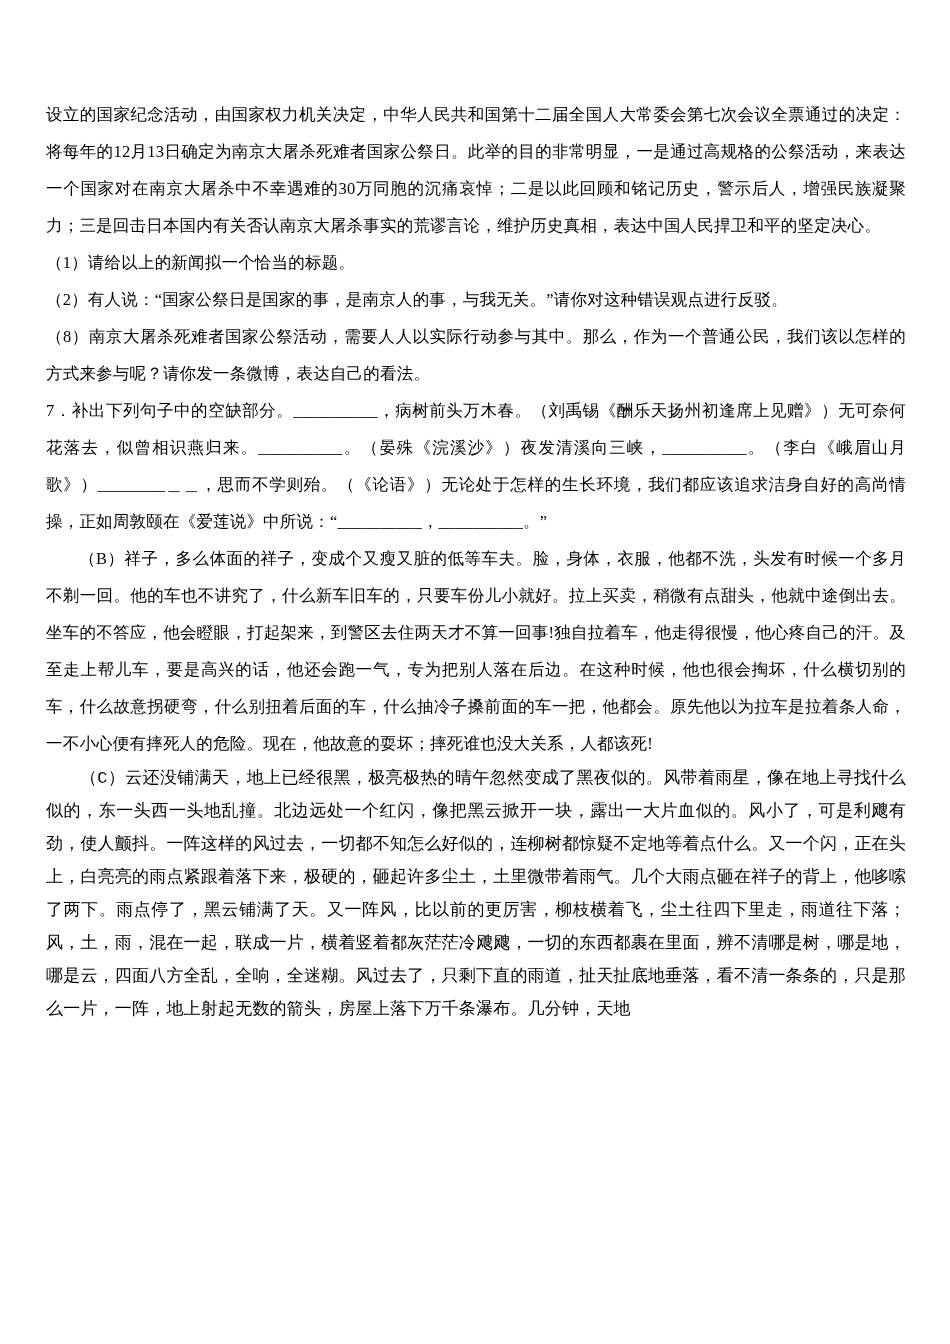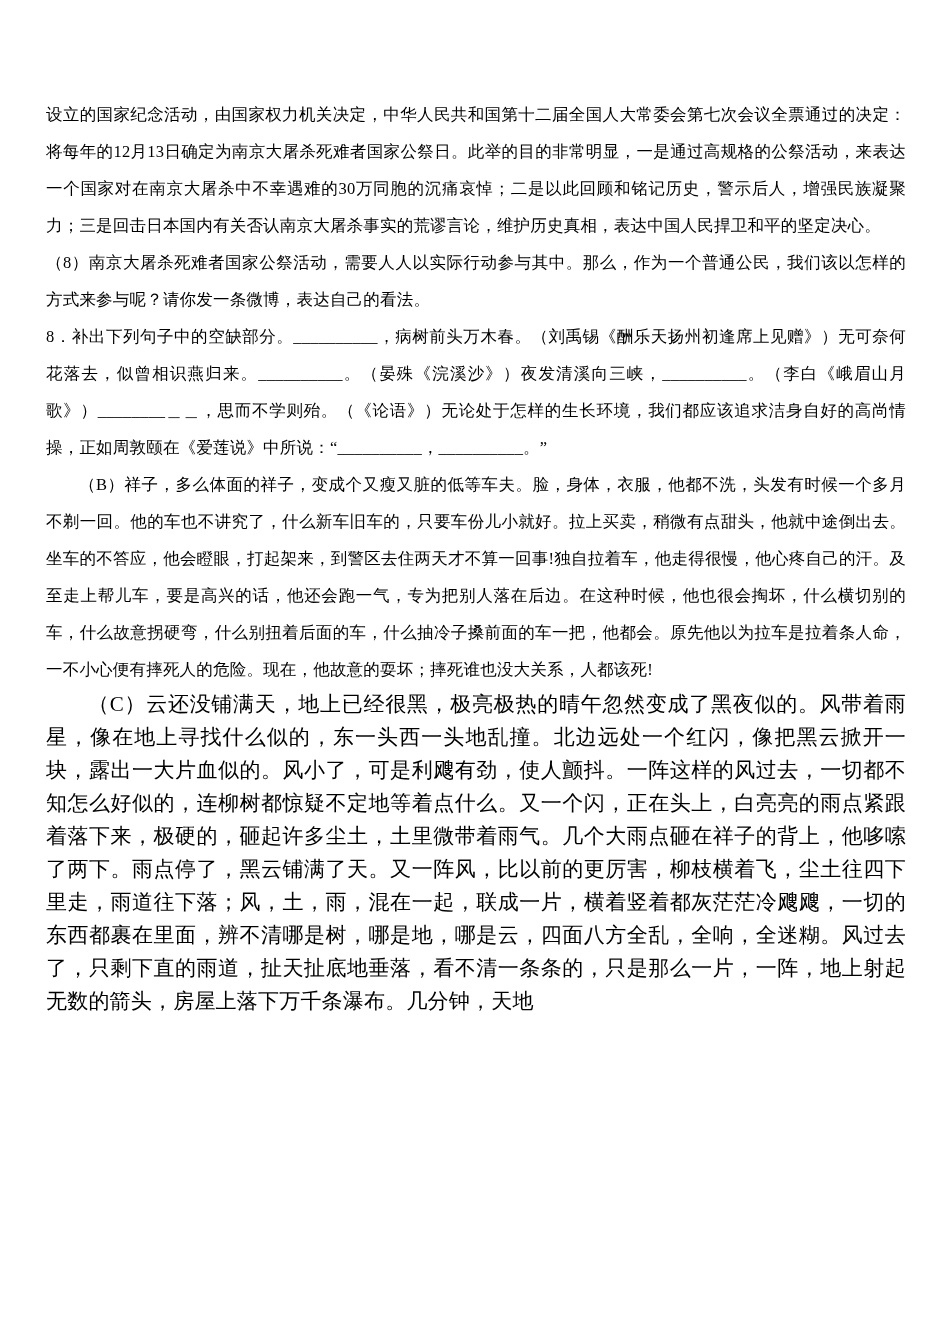--- a/index.html
+++ b/index.html
@@ -18,36 +18,39 @@
   }
   .para {
     font-size: 16.5px;
     line-height: 37px;
     text-align: justify;
     letter-spacing: 0.2px;
     word-break: break-all;
   }
   .para.indent { text-indent: 2em; }
   .para.small {
-    font-size: 21px;
+    font-size: 17px;
     line-height: 33px;
+    font-family: Liberation Mono, monospace;
   }
 </style>
 </head>
 <body>
 
 <div class="page">
 
   <p class="para">设立的国家纪念活动，由国家权力机关决定，中华人民共和国第十二届全国人大常委会第七次会议全票通过的决定：将每年的12月13日确定为南京大屠杀死难者国家公祭日。此举的目的非常明显，一是通过高规格的公祭活动，来表达一个国家对在南京大屠杀中不幸遇难的30万同胞的沉痛哀悼；二是以此回顾和铭记历史，警示后人，增强民族凝聚力；三是回击日本国内有关否认南京大屠杀事实的荒谬言论，维护历史真相，表达中国人民捍卫和平的坚定决心。</p>
 
+  <p class="para">（1）请给以上的新闻拟一个恰当的标题。</p>
 
+  <p class="para">（2）有人说：“国家公祭日是国家的事，是南京人的事，与我无关。”请你对这种错误观点进行反驳。</p>
 
   <p class="para">（8）南京大屠杀死难者国家公祭活动，需要人人以实际行动参与其中。那么，作为一个普通公民，我们该以怎样的方式来参与呢？请你发一条微博，表达自己的看法。</p>
 
-  <p class="para">8．补出下列句子中的空缺部分。__________，病树前头万木春。（刘禹锡《酬乐天扬州初逢席上见赠》）无可奈何花落去，似曾相识燕归来。__________。（晏殊《浣溪沙》）夜发清溪向三峡，__________。（李白《峨眉山月歌》）________＿＿，思而不学则殆。（《论语》）无论处于怎样的生长环境，我们都应该追求洁身自好的高尚情操，正如周敦颐在《爱莲说》中所说：“__________，__________。”</p>
+  <p class="para">7．补出下列句子中的空缺部分。__________，病树前头万木春。（刘禹锡《酬乐天扬州初逢席上见赠》）无可奈何花落去，似曾相识燕归来。__________。（晏殊《浣溪沙》）夜发清溪向三峡，__________。（李白《峨眉山月歌》）________＿＿，思而不学则殆。（《论语》）无论处于怎样的生长环境，我们都应该追求洁身自好的高尚情操，正如周敦颐在《爱莲说》中所说：“__________，__________。”</p>
 
 
 
   <p class="para indent">（B）祥子，多么体面的祥子，变成个又瘦又脏的低等车夫。脸，身体，衣服，他都不洗，头发有时候一个多月不剃一回。他的车也不讲究了，什么新车旧车的，只要车份儿小就好。拉上买卖，稍微有点甜头，他就中途倒出去。坐车的不答应，他会瞪眼，打起架来，到警区去住两天才不算一回事!独自拉着车，他走得很慢，他心疼自己的汗。及至走上帮儿车，要是高兴的话，他还会跑一气，专为把别人落在后边。在这种时候，他也很会掏坏，什么横切别的车，什么故意拐硬弯，什么别扭着后面的车，什么抽冷子搡前面的车一把，他都会。原先他以为拉车是拉着条人命，一不小心便有摔死人的危险。现在，他故意的耍坏；摔死谁也没大关系，人都该死!</p>
 
   <p class="para indent small">（C）云还没铺满天，地上已经很黑，极亮极热的晴午忽然变成了黑夜似的。风带着雨星，像在地上寻找什么似的，东一头西一头地乱撞。北边远处一个红闪，像把黑云掀开一块，露出一大片血似的。风小了，可是利飕有劲，使人颤抖。一阵这样的风过去，一切都不知怎么好似的，连柳树都惊疑不定地等着点什么。又一个闪，正在头上，白亮亮的雨点紧跟着落下来，极硬的，砸起许多尘土，土里微带着雨气。几个大雨点砸在祥子的背上，他哆嗦了两下。雨点停了，黑云铺满了天。又一阵风，比以前的更厉害，柳枝横着飞，尘土往四下里走，雨道往下落；风，土，雨，混在一起，联成一片，横着竖着都灰茫茫冷飕飕，一切的东西都裹在里面，辨不清哪是树，哪是地，哪是云，四面八方全乱，全响，全迷糊。风过去了，只剩下直的雨道，扯天扯底地垂落，看不清一条条的，只是那么一片，一阵，地上射起无数的箭头，房屋上落下万千条瀑布。几分钟，天地</p>
 
 </div>
 
 </body></html>

